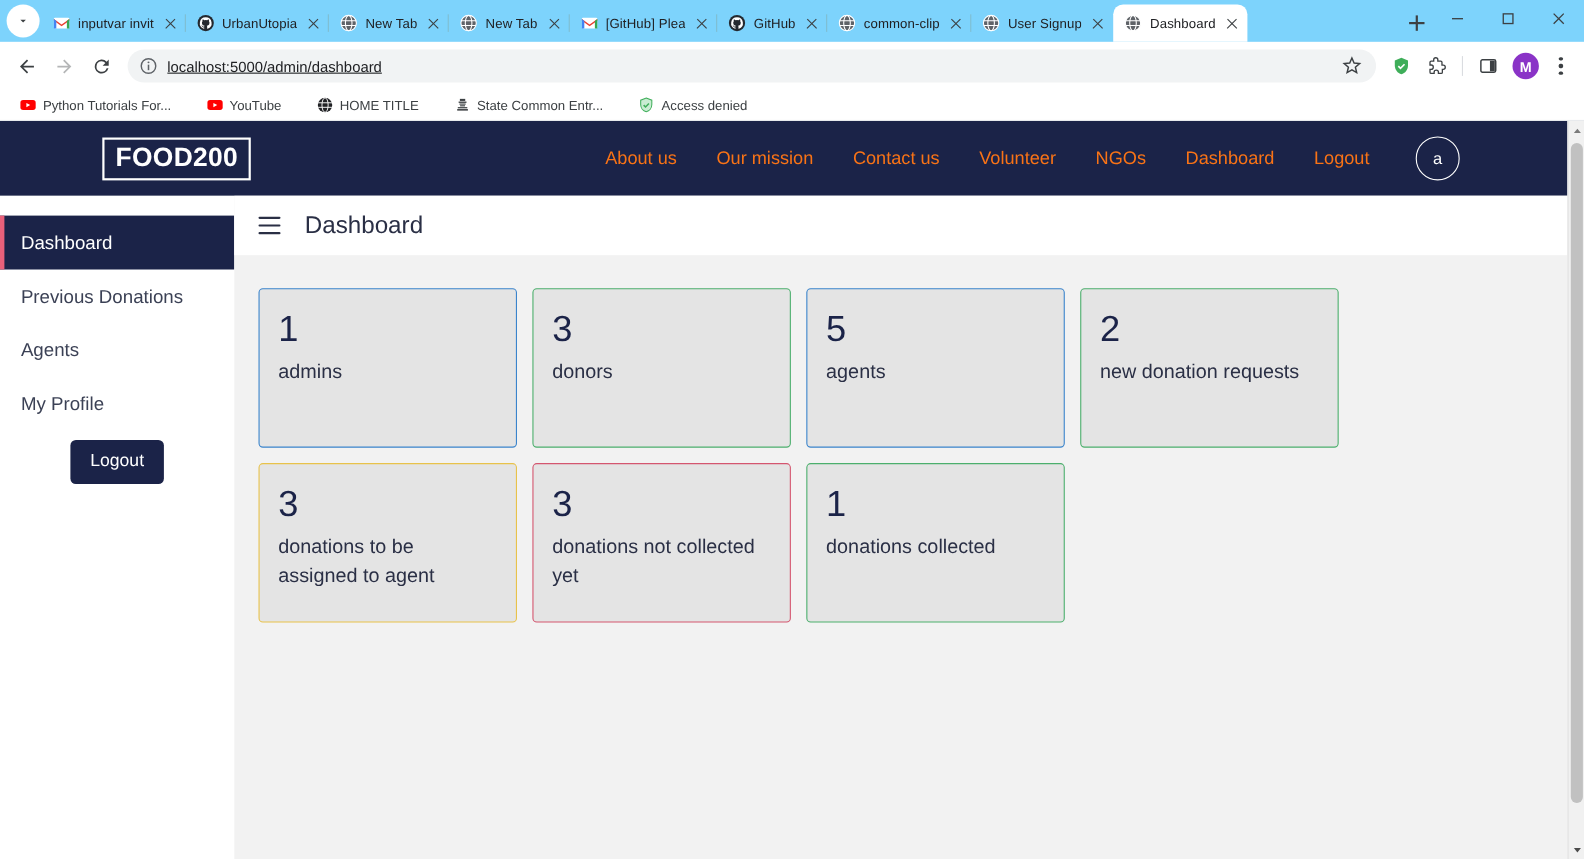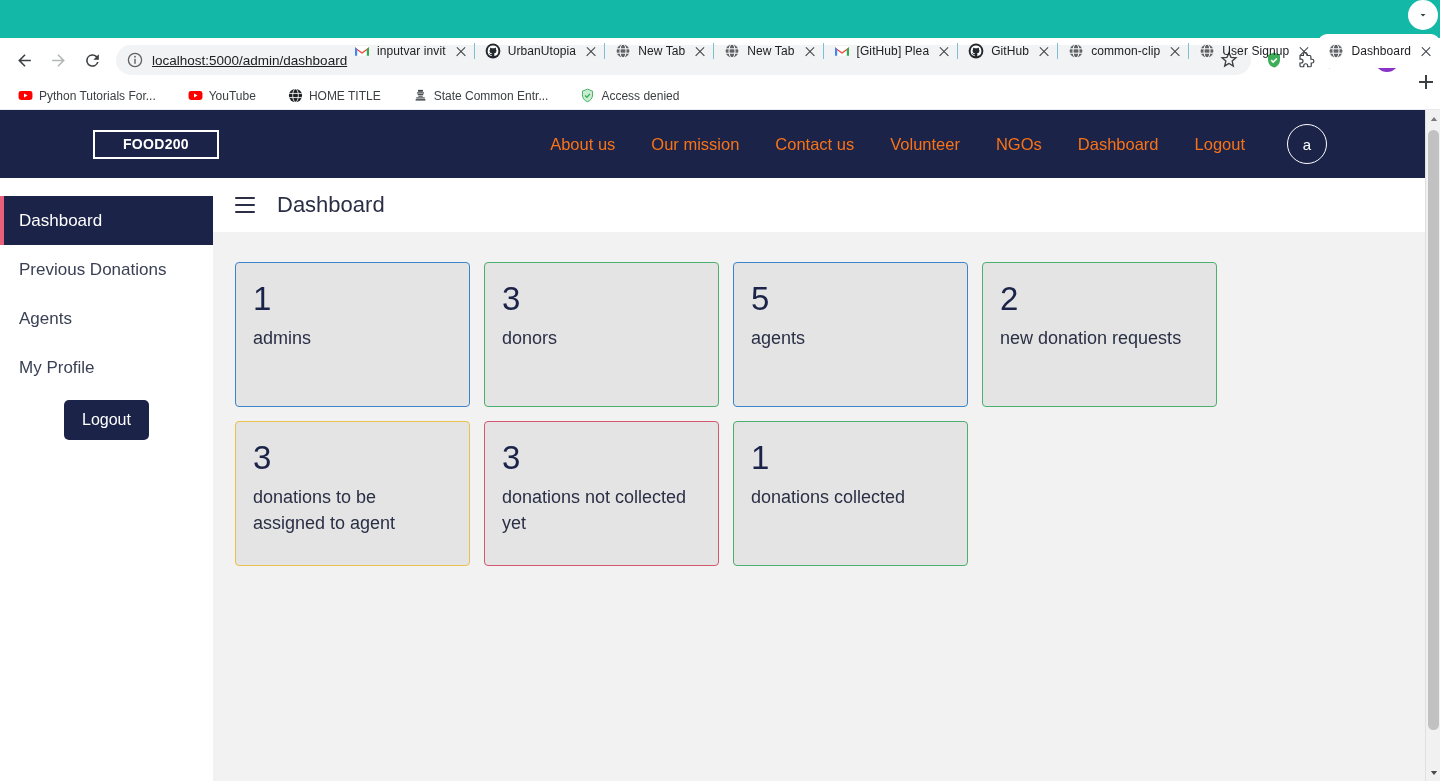--- a/index.html
+++ b/index.html
@@ -6,22 +6,22 @@
   html, body {
     width: 1440px; height: 781px;
     font-family: "Liberation Sans", sans-serif;
     overflow: hidden; background: #ffffff;
   }
 
   
   .browser { width: 1440px; height: 781px; position: relative; }
 
   .tabstrip {
-    height: 38px; background: #14b8a6; display: flex;
-    align-items: flex-end; padding-left: 2px; position: relative; flex-direction: column;
+    height: 38px; background: #7dd3fc; display: flex;
+    align-items: flex-end; padding-left: 2px; position: relative;
   }
   .tab-list-btn {
     width: 30px; height: 30px; margin: 0 2px 4px 4px;
     background: #fff; border-radius: 50%;
     display: flex; align-items: center; justify-content: center;
     flex: 0 0 auto;
   }
   .tab-list-btn svg { width: 12px; height: 12px; }
 
   .tab {
@@ -121,22 +121,22 @@
   }
   .page { width: 1425px; height: 671px; position: relative; background: #fff; }
 
   
   .sitenav {
     height: 68px; background: #1b2348;
     display: flex; align-items: center; padding: 0 0 0 93px;
   }
   .brand {
     border: 2.5px solid #ffffff; color: #ffffff;
-    font-size: 14px; font-weight: bold; letter-spacing: .3px;
-    padding: 5px 28px 6px; line-height: 1;
+    font-size: 24px; font-weight: bold; letter-spacing: .3px;
+    padding: 5px 10px 6px; line-height: 1;
   }
   .navlinks { margin-left: auto; display: flex; align-items: center; gap: 0; }
   .navlink {
     color: #f97316; font-size: 16.5px; padding: 0 18px; white-space: nowrap;
   }
   .avatar-circle {
     width: 40px; height: 40px; border-radius: 50%;
     border: 1.6px solid #ffffff; color: #ffffff; font-size: 15px;
     display: flex; align-items: center; justify-content: center;
     margin: 0 98px 0 24px; flex: 0 0 40px;

